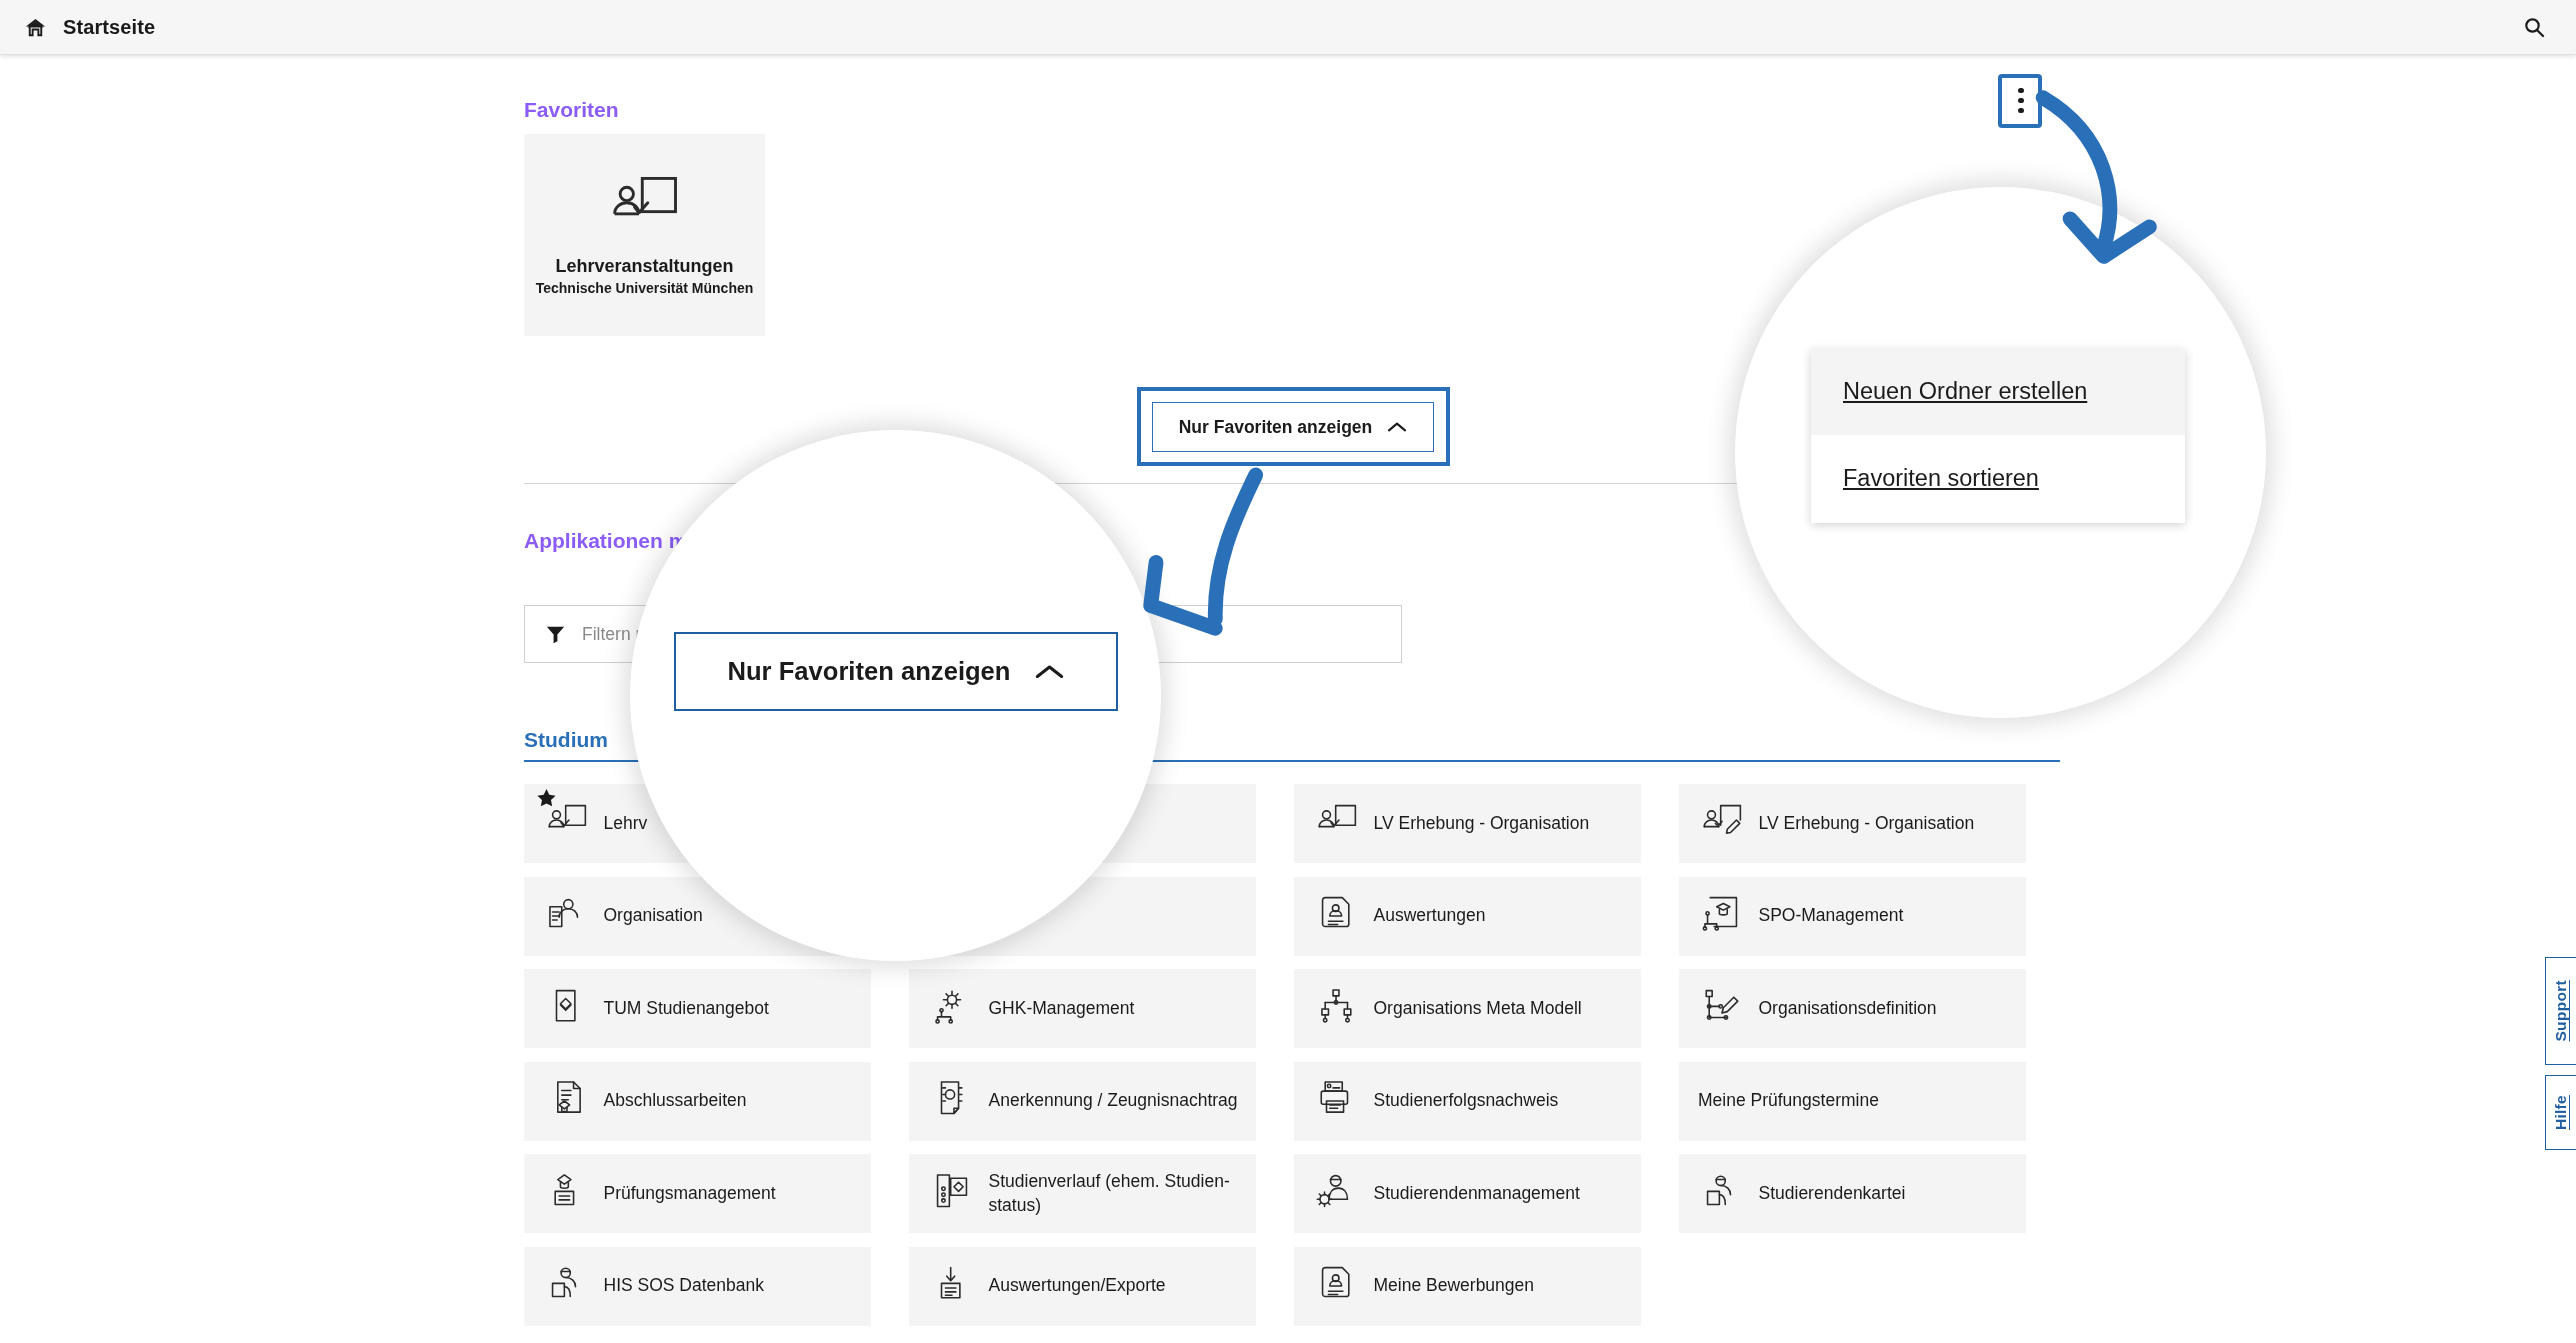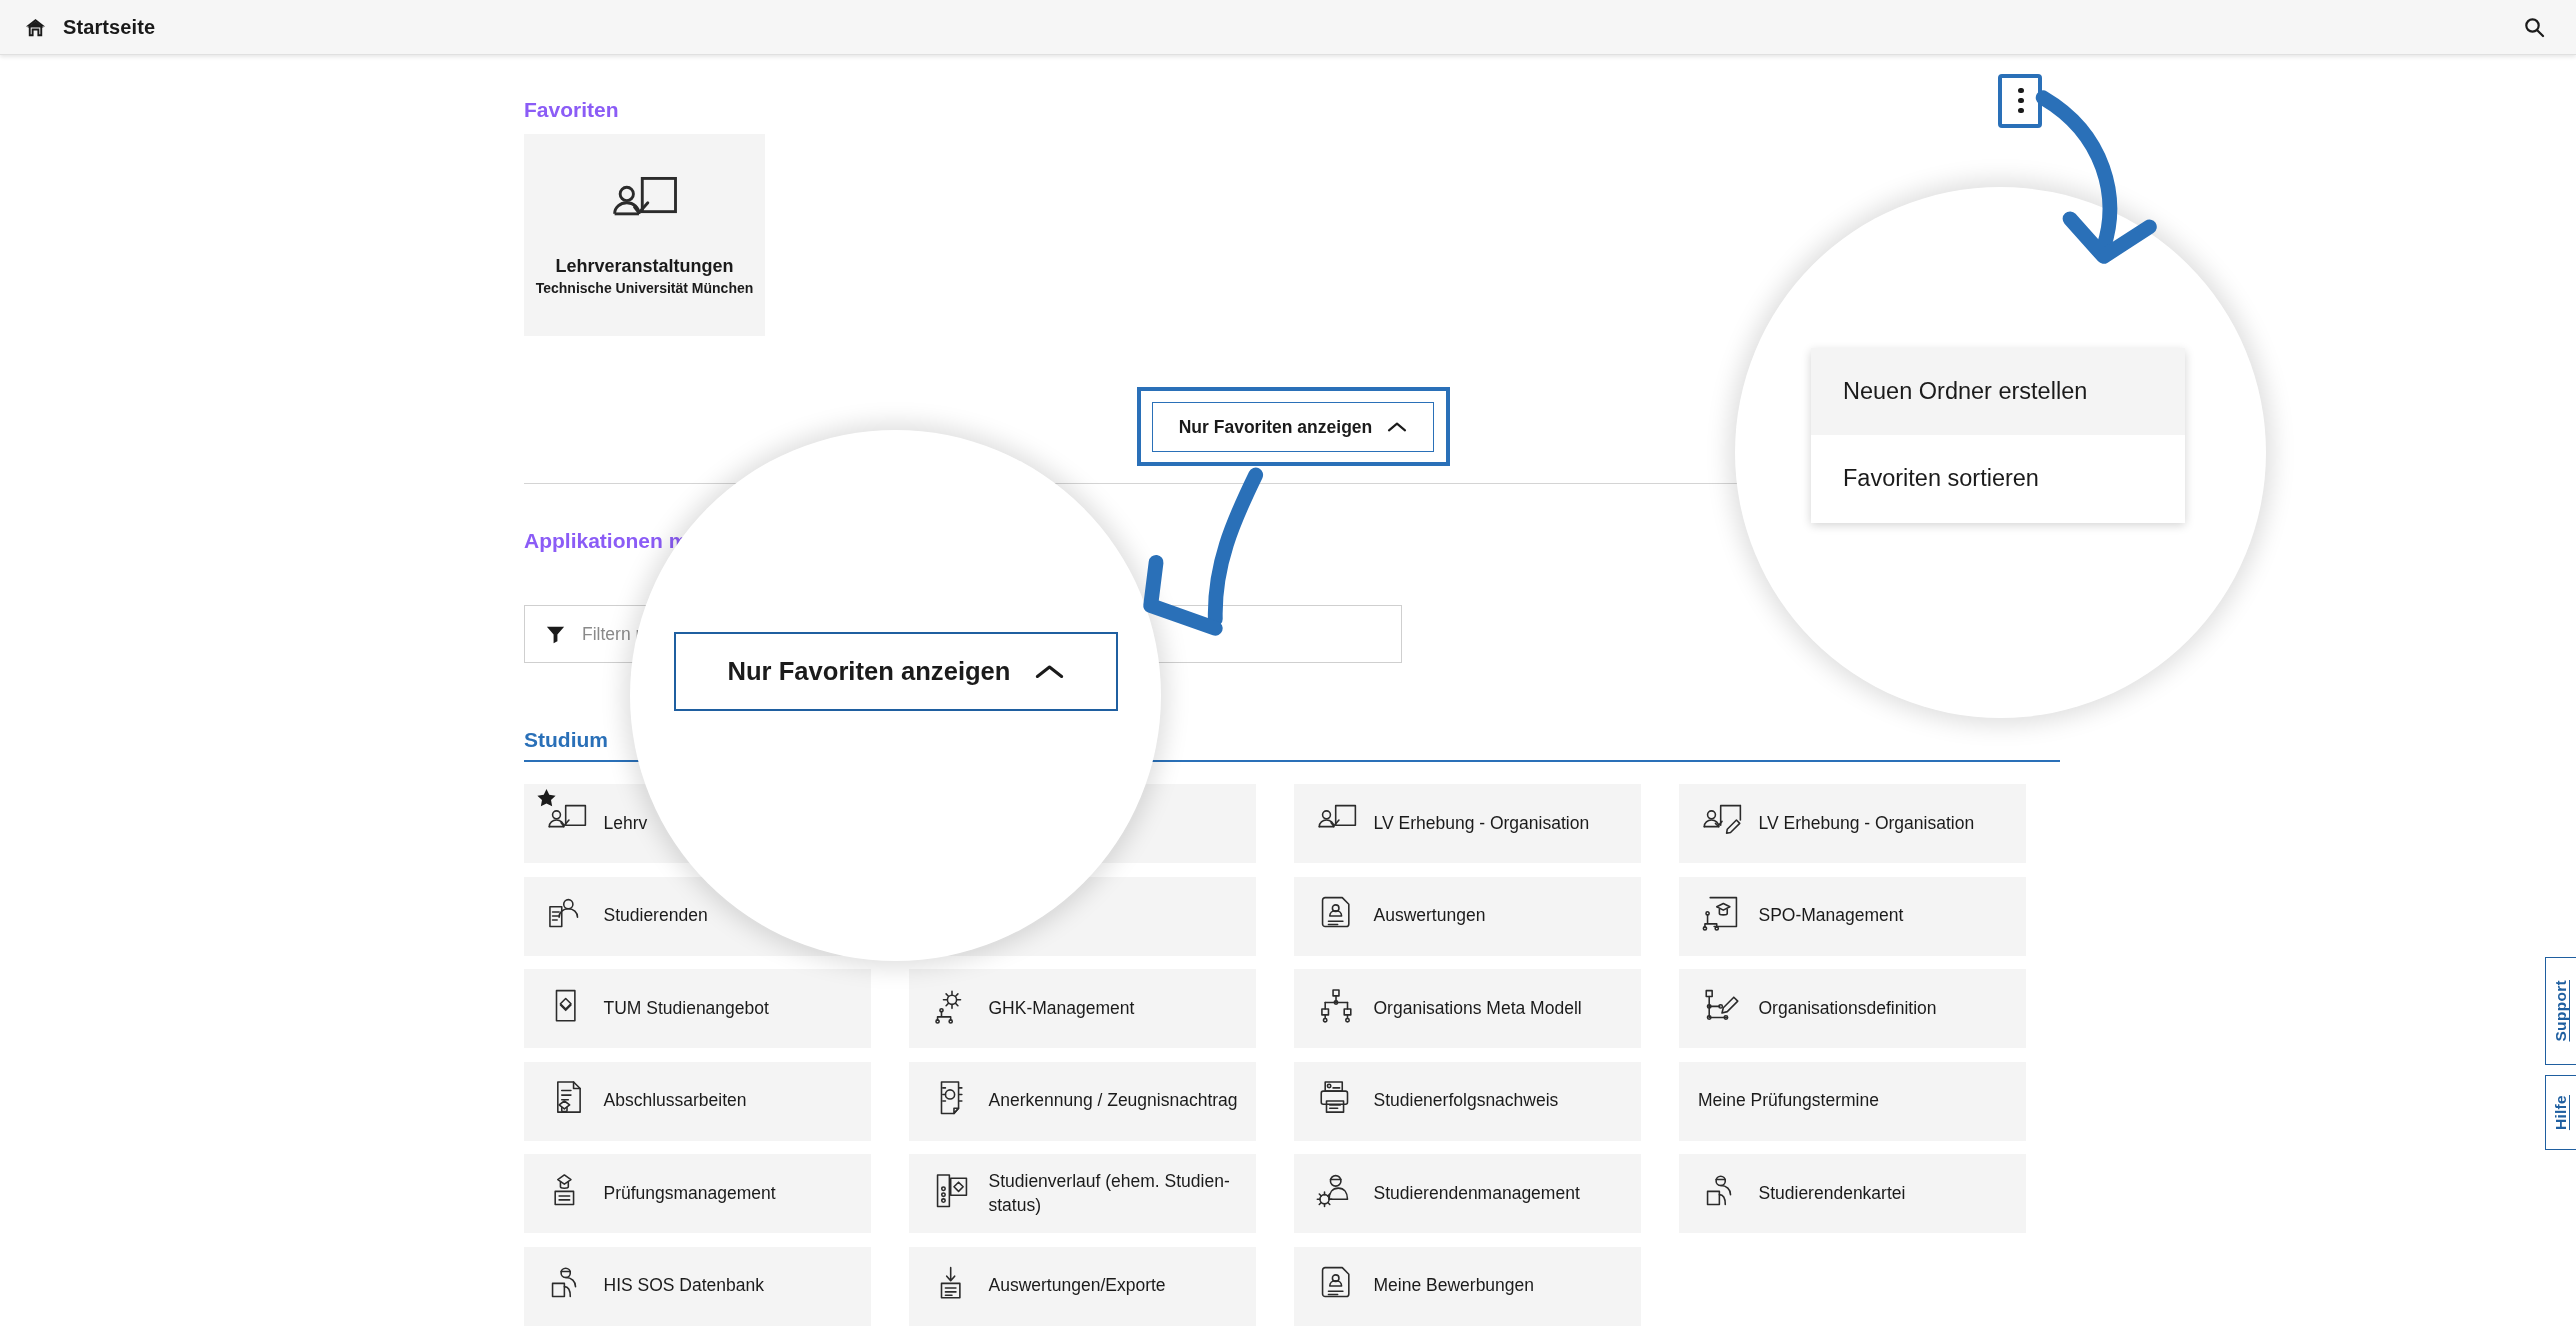--- a/index.html
+++ b/index.html
@@ -156,21 +156,21 @@
   .toggle-btn .tlab { font-size:17.5px; font-weight:bold; color:#1b1b1b; }
   .toggle-btn .chev { width:20px; height:12px; }
 
   
   .zoom-menu {
     position:absolute; left:1811px; top:348px; width:374px; height:175px;
     background:#fff; box-shadow:0 2.7px 9.4px rgba(0,0,0,0.18);
   }
   .zoom-menu .mi {
     height:87px; display:flex; align-items:center; padding-left:32px;
-    font-size:23.5px; color:#1b1b1b;
+    font-size:23.5px; color:#1b1b1b;text-decoration:underline;
   }
   .zoom-menu .mi.hover { background:#f4f4f4; }
 
   .zoom-toggle {
     position:absolute; left:674px; top:632px; width:444px; height:79px;
     background:#fff; border:2px solid #1f5fa0;
     display:flex; align-items:center; justify-content:center; gap:23px;
   }
   .zoom-toggle .tlab { font-size:25.6px; font-weight:bold; color:#1b1b1b; }
   .zoom-toggle .chev { width:31px; height:17.5px; }
@@ -266,21 +266,21 @@
             </svg></span>
           <span class="tlabel">LV Erhebung - Organisation</span>
         </div>
         <div class="tile">
           <span class="tglyph"><svg viewBox="0 0 64 56" fill="none" stroke="#2b2b2b" stroke-width="2.4" stroke-linecap="round" stroke-linejoin="round">
               <circle cx="34" cy="14" r="7"></circle>
               <path d="M20 34c0-8 6-13 14-13s14 5 14 13"></path>
               <rect x="6" y="18" width="18" height="30"></rect>
               <path d="M10 26h10M10 32h10M10 38h7"></path>
             </svg></span>
-          <span class="tlabel">Studierenden</span>
+          <span class="tlabel">Organisation</span>
         </div>
         <div class="tile noicon">
           <span class="tlabel">uch</span>
         </div>
         <div class="tile">
           <span class="tglyph"><svg viewBox="0 0 64 56" fill="none" stroke="#2b2b2b" stroke-width="2.4" stroke-linecap="round" stroke-linejoin="round">
               <path d="M14 4h26l10 10v30a4 4 0 0 1-4 4H14a4 4 0 0 1-4-4V8a4 4 0 0 1 4-4z"></path>
               <circle cx="30" cy="20" r="5"></circle>
               <path d="M21 32c0-5 4-8 9-8s9 3 9 8z"></path>
               <path d="M19 40h22M19 45h14"></path>

